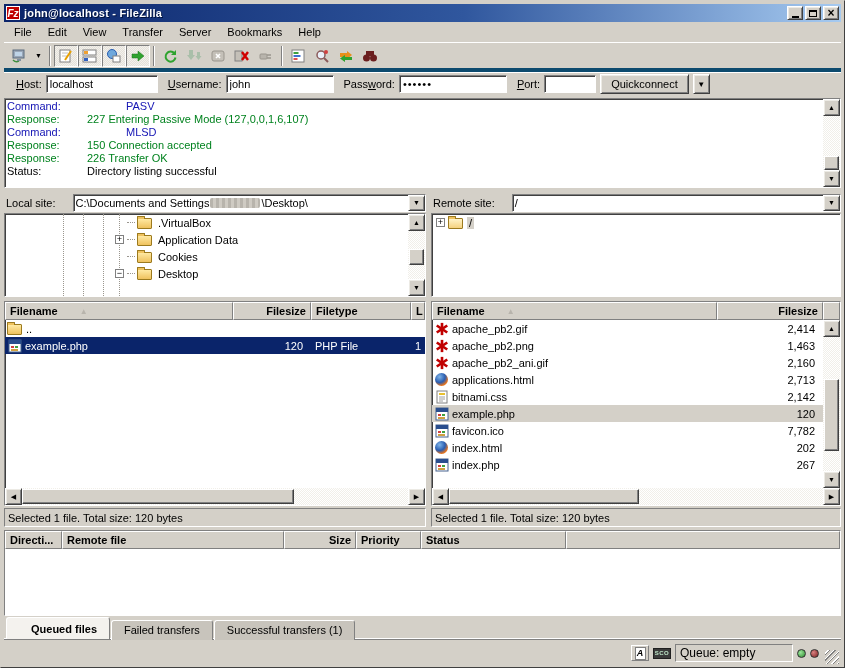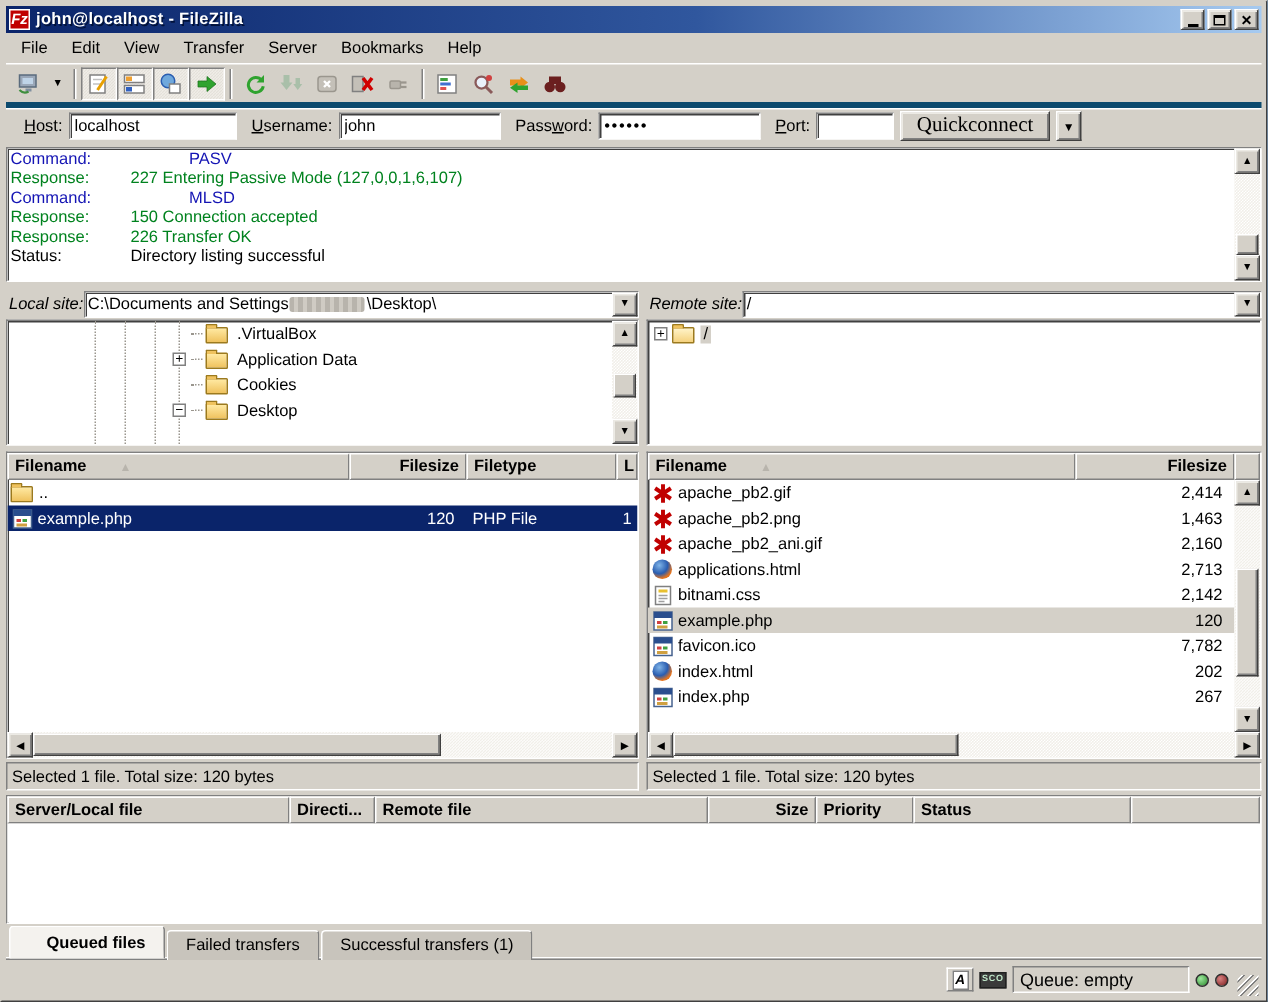--- a/index.html
+++ b/index.html
@@ -46,21 +46,21 @@
   .tbtn svg { display:block; }
 
   
   .quickbar { height:28px; display:flex; align-items:center; border-top:4px solid #0c4a6e;
               box-shadow:0 1px 0 #FFF inset; padding-left:6px; gap:4px; }
   .qc-label { margin-left:6px; }
   .qc-label .key { text-decoration:underline; }
   .qc-input { height:18px; font-family:"Liberation Sans",sans-serif; font-size:11px; padding:1px 3px;
               background:#FFF; border:1px solid; border-color:#808080 #FFFFFF #FFFFFF #808080;
               box-shadow: inset 1px 1px 0 #404040; outline:none; }
-  .qc-btn { height:20px; padding:0 10px; font-size:14px; display:flex; align-items:center;font-family:Liberation Serif, serif; }
+  .qc-btn { height:20px; padding:0 10px; font-size:11px; display:flex; align-items:center; }
   .qc-drop { width:17px; height:20px; display:flex; align-items:center; justify-content:center; font-size:8px; }
 
   
   .log-wrap { height:90px; margin-top:2px; display:flex; background:#FFF;
               border:1px solid; border-color:#808080 #FFFFFF #FFFFFF #808080; box-shadow: inset 1px 1px 0 #404040; }
   .log-body { flex:1; overflow:hidden; padding:1px 0 0 2px; }
   .log-row { display:flex; height:13px; line-height:13px; white-space:nowrap; }
   .log-label { width:80px; flex:none; }
   .kind-command { color:#1414B4;gap:39px; }
   .kind-response { color:#00821E; }
@@ -81,21 +81,21 @@
 
   
   .hsplit { height:5px; }
   .vsplit { width:5px; }
 
   
   .panes { display:flex; flex:1; min-height:0; }
   .pane-left { width:422px; flex:none; display:flex; flex-direction:column; }
   .pane-right { flex:1; display:flex; flex-direction:column; min-width:0; }
   .site-row { height:19px; display:flex; align-items:center; gap:0; }
-  .site-label { padding:2px 0 2px 2px; flex:none;font-style:italic; }
+  .site-label { padding:2px 17px 2px 2px; flex:none; }
   .combo { flex:1; height:18px; display:flex; background:#FFF; border:1px solid;
            border-color:#808080 #FFFFFF #FFFFFF #808080; box-shadow: inset 1px 1px 0 #404040; }
   .combo-text { flex:1; padding:1px 2px; white-space:nowrap; overflow:hidden; display:flex; align-items:center; }
   .combo-btn { width:17px; height:100%; display:flex; align-items:center; justify-content:center; font-size:7px; flex:none; }
   .redacted { display:inline-block; width:50px; height:10px; margin:0 1px;
               background:repeating-linear-gradient(90deg,#B8B4AC 0 3px,#CFCBC3 3px 6px); border-radius:2px; }
 
   .tree-box { height:84px; margin-top:1px; background:#FFF; border:1px solid;
               border-color:#808080 #FFFFFF #FFFFFF #808080; box-shadow: inset 1px 1px 0 #404040;
               display:flex; overflow:hidden; }
@@ -654,23 +654,20 @@
         </div>
       </div>
       <div class="status-line">
           <span>Selected 1 file. Total size: 120 bytes</span>
         </div>
     </div>
   </div>
 
   <div class="queue-wrap">
     <div class="list-head">
-      <div class="hcell q-name">
-          <span>Server/Local file</span>
-        </div>
       <div class="hcell q-dir">
           <span>Directi...</span>
         </div>
       <div class="hcell q-remote">
           <span>Remote file</span>
         </div>
       <div class="hcell num q-size">
           <span>Size</span>
         </div>
       <div class="hcell q-pri">

